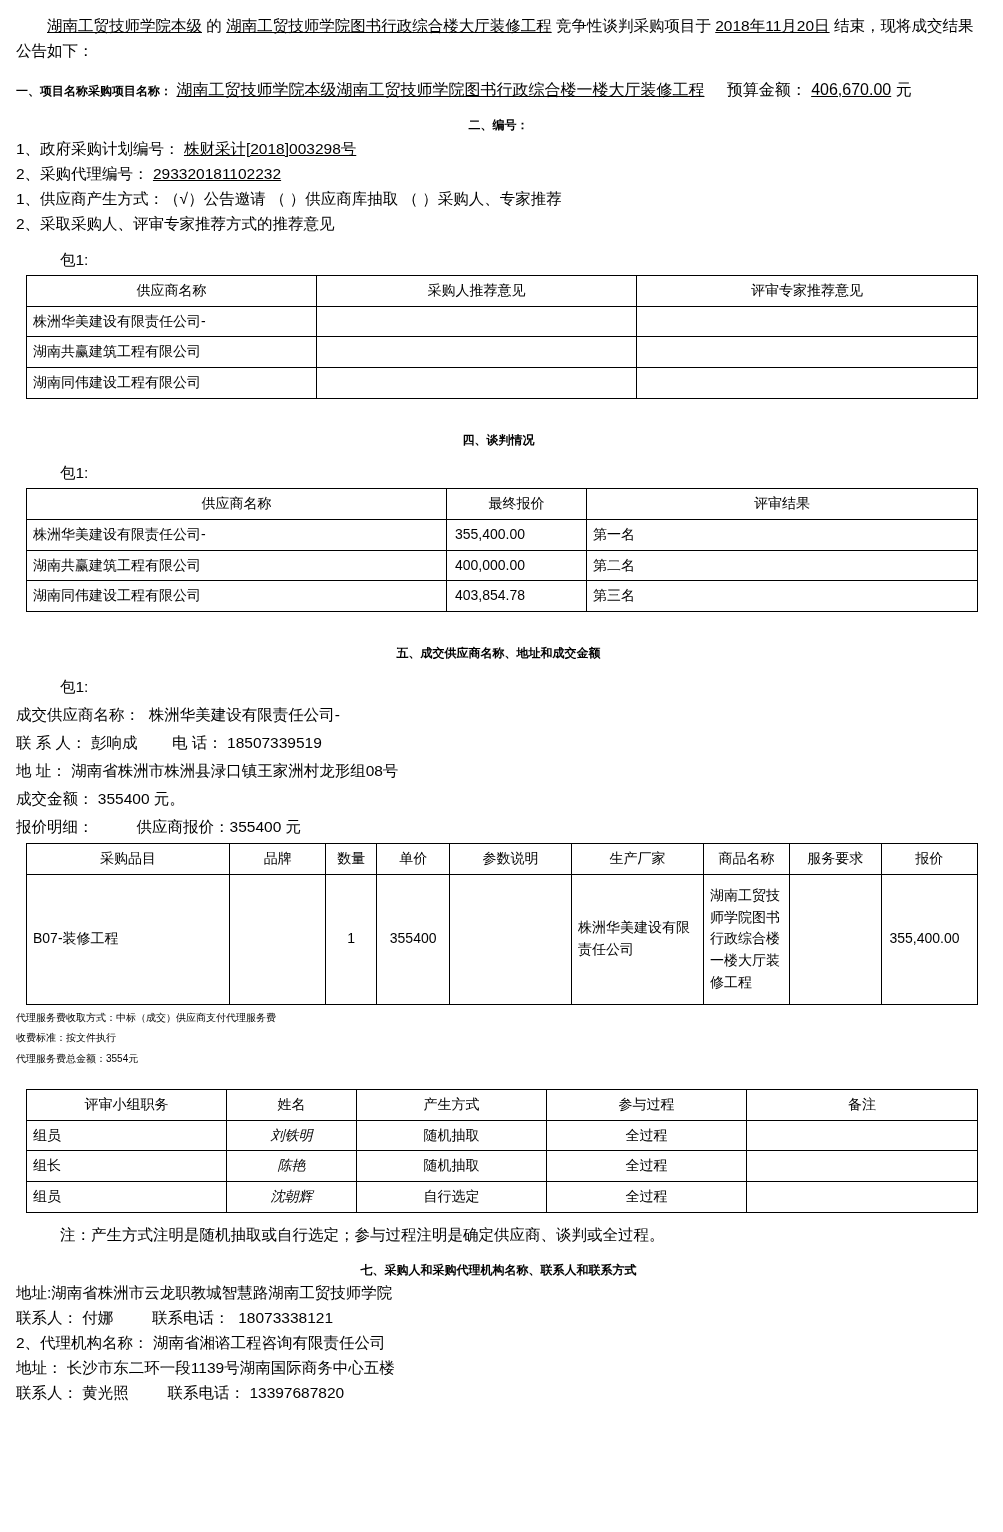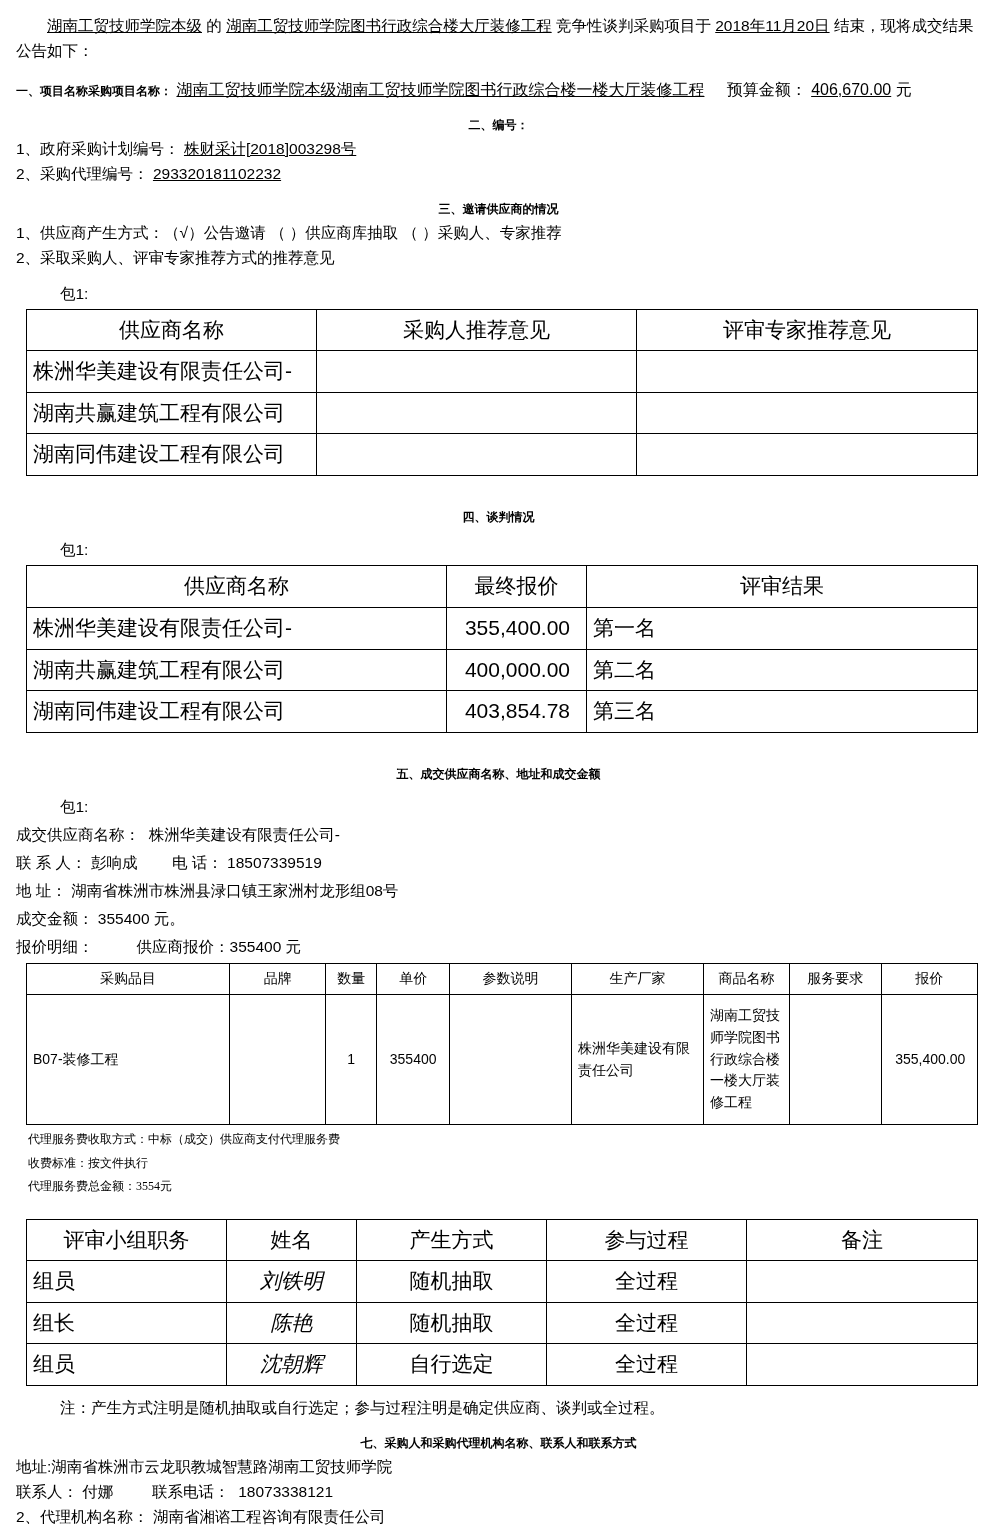--- a/index.html
+++ b/index.html
@@ -47,51 +47,51 @@
     font-size: 16px;
   }
   .indent1 { margin-left: 44px; }
   .indent2 { margin-left: 60px; }
   .sub { font-size: 15.5px; margin: 1px 0; }
   .pkg { margin-left: 44px; font-size: 15.5px; margin-top: 12px; margin-bottom: 3px;}
   table {
     border-collapse: collapse;
     width: 952px;
     margin-left: 10px;
-    font-size: 21px;
+    font-size: 14px;
   }
   table td, table th {
     border: 1px solid #000000;
     padding: 4px 6px;
     font-weight: normal;
     height: 26px;
     box-sizing: border-box;
   }
   th { text-align: center; }
   .c { text-align: center; }
-  .r { text-align: center; padding-left: 8px; }
+  .r { text-align: left; padding-left: 8px; }
   .l { text-align: left; }
   .tbl-suppliers td:first-child { width: 290px; }
   .tbl-suppliers td:nth-child(2) { width: 320px; }
   .tbl-neg td:first-child { width: 420px; }
   .tbl-neg td:nth-child(2) { width: 140px; }
   .detail-tbl { font-size: 14px; }
   .detail-tbl td { vertical-align: middle; }
   .detail-tbl .tall { height: 130px; }
   .members-tbl td:nth-child(1) { width: 200px; }
   .members-tbl td:nth-child(2) { width: 130px; font-style: italic; }
   .members-tbl td:nth-child(3) { width: 190px; }
   .members-tbl td:nth-child(4) { width: 200px; font-family: Liberation Serif, serif; }
   .note {
     margin-left: 44px;
     font-size: 15.5px;
     margin-top: 10px;
   }
   .award-line { margin-left: 44px; font-size: 15.5px; margin: 4px 0; }
-  .fee-line { margin-left: 10px; font-size: 12px; margin: 5px 12px; font-family: Liberation Serif, serif; }
+  .fee-line { margin-left: 10px; font-size: 10px; margin: 5px 0; }
   .gap-lg { height: 18px; }
 </style>
 </head>
 <body>
 
 <div class="page">
 
   <div class="intro">
     <span class="ul">湖南工贸技师学院本级</span>
     <span>的</span>
@@ -113,21 +113,20 @@
   <div class="sec-head">二、编号：</div>
   <div class="sub indent1">
     <span>1、政府采购计划编号：</span>
     <span class="ul">株财采计[2018]003298号</span>
   </div>
   <div class="sub indent1">
     <span>2、采购代理编号：</span>
     <span class="ul">293320181102232</span>
   </div>
 
-  <div class="sec-head">三、邀请供应商的情况</div>
   <div class="sub indent1">1、供应商产生方式：（√）公告邀请 （ ）供应商库抽取 （ ）采购人、专家推荐</div>
   <div class="sub indent1">2、采取采购人、评审专家推荐方式的推荐意见</div>
   <div class="pkg">包1:</div>
 
   <table class="tbl-suppliers">
     <tbody>
         <tr>
       <th class="c">供应商名称</th>
       <th class="c">采购人推荐意见</th>
       <th class="c">评审专家推荐意见</th>

